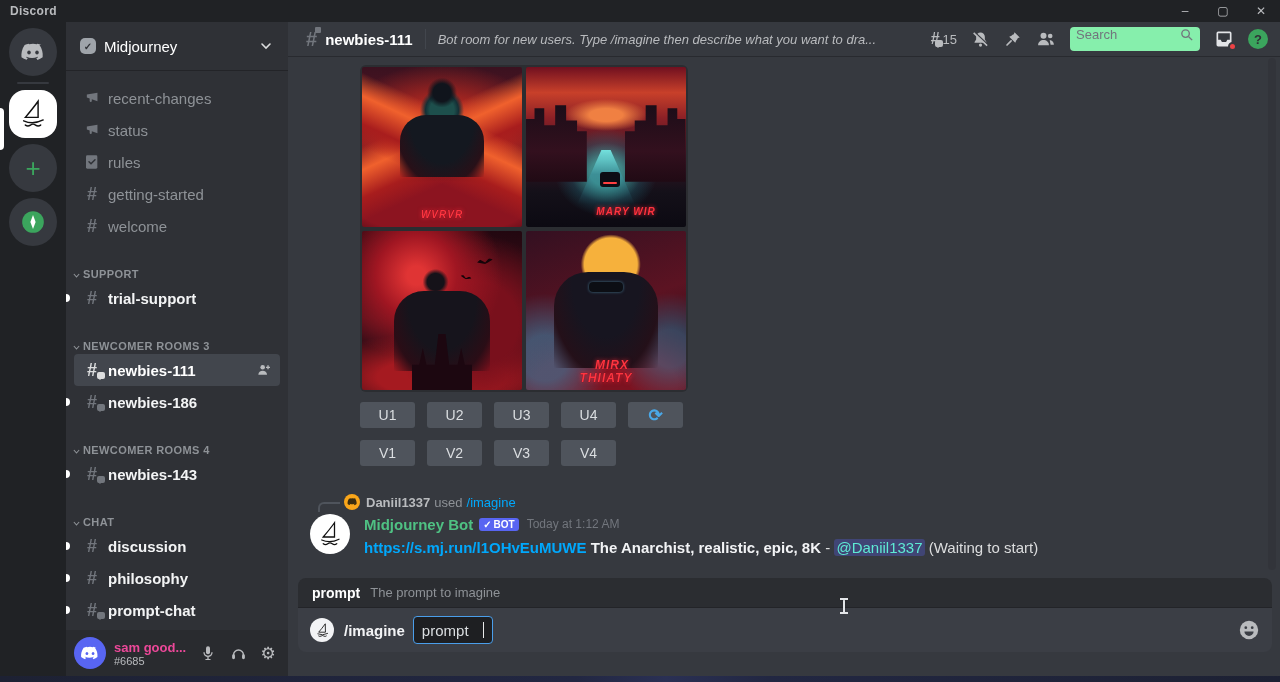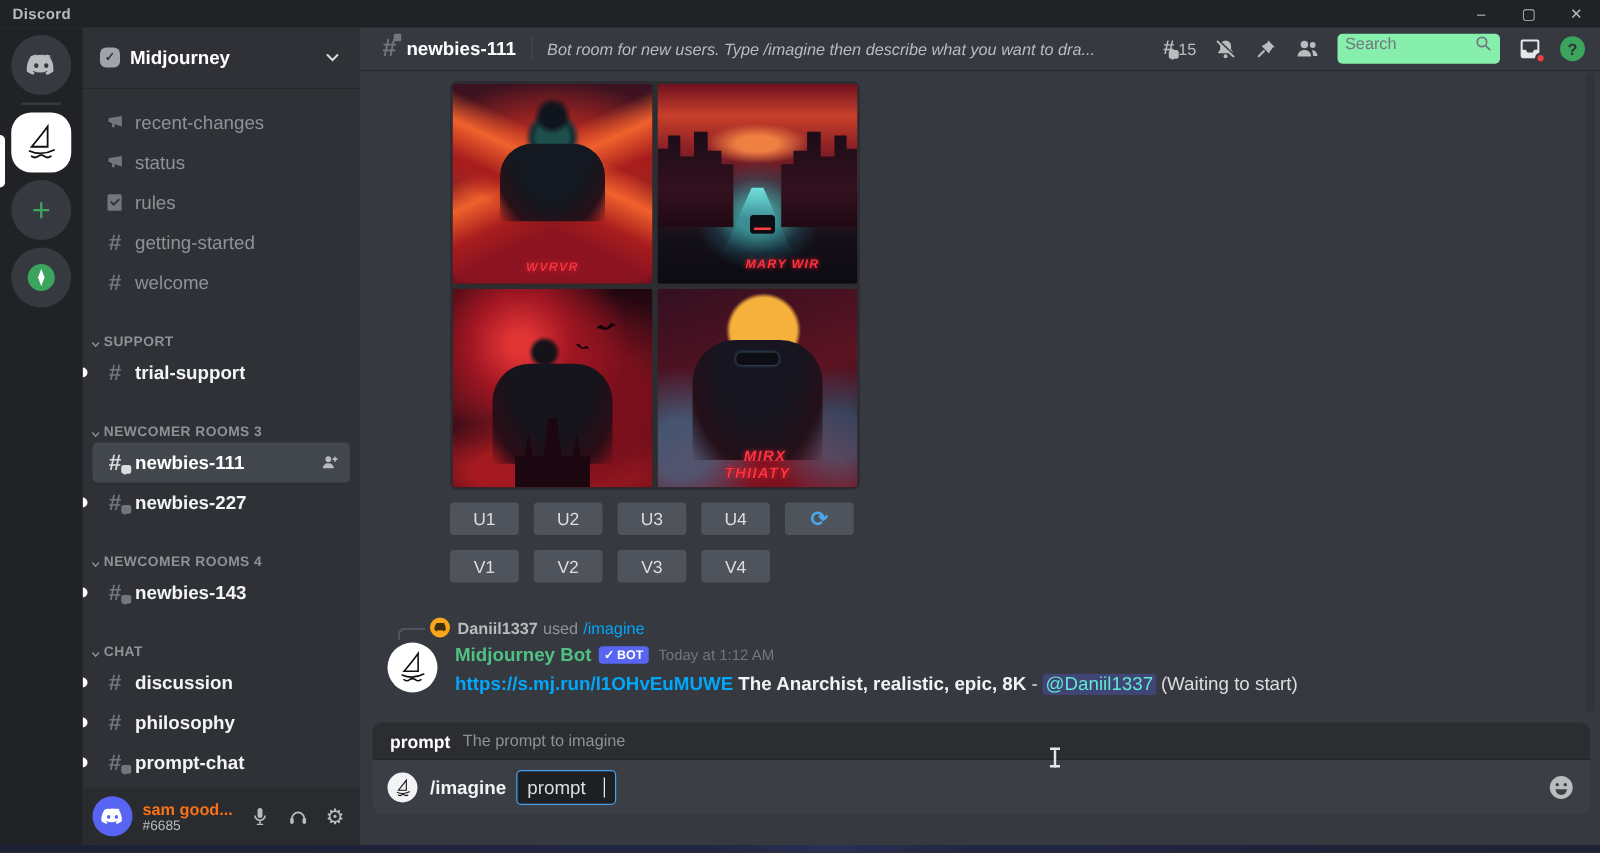--- a/index.html
+++ b/index.html
@@ -26,21 +26,21 @@
   .rail-sep { width:32px; height:2px; background:#36393f; margin:4px auto; border-radius:1px; }
   .rail-server { background:#ffffff; border-radius:16px; }
   .rail-pill { position:absolute; left:0; top:86px; width:4px; height:42px; background:#fff; border-radius:0 4px 4px 0; }
   .rail-plus { color:#3ba55d; font-size:26px; font-weight:400; line-height:1; }
 
   
   .sidebar { position:absolute; top:22px; left:66px; bottom:6px; width:222px; background:#2f3136; z-index:25; }
   .server-header { height:48px; display:flex; align-items:center; padding:0 14px; box-shadow:0 1px 0 rgba(0,0,0,.25); }
   .v-badge { width:16px; height:16px; border-radius:5px; background:#9fa4aa; color:#2f3136; font-size:10px; font-weight:bold;
     display:flex; align-items:center; justify-content:center; margin-right:8px; flex:0 0 auto; }
-  .server-name { color:#ffffff; font-size:15px; font-weight:bold; flex:1; }
+  .server-name { color:#ffffff; font-size:15px; font-weight:normal; flex:1; }
   .server-chev { color:#dcddde; }
 
   .chan-scroll { position:absolute; top:48px; left:0; right:0; bottom:46px; overflow:hidden; padding-top:12px; }
   .sec { height:24px; margin-top:16px; display:flex; align-items:flex-end; padding:0 8px 2px 6px; }
   .sec:first-child { margin-top:0; }
   .sec-label { color:#8e9297; font-size:11px; font-weight:bold; letter-spacing:.4px; }
   .sec-chev { color:#8e9297; margin-right:2px; display:flex; }
   .ch { position:relative; height:32px; margin:0 8px; border-radius:4px; display:flex; align-items:center; padding:0 8px; }
   .ch .ic { width:20px; height:20px; margin-right:6px; color:#72767d; display:flex; align-items:center; justify-content:center;
     font-size:18px; font-weight:bold; position:relative; flex:0 0 auto; }
@@ -52,21 +52,21 @@
   .ch-pill { position:absolute; left:-8px; top:12px; width:4px; height:8px; background:#fff; border-radius:0 4px 4px 0; }
   .thread-dot { position:absolute; right:-3px; bottom:1px; width:8px; height:7px; border-radius:2px; background:currentColor; }
   .thread-dot:after { content:""; position:absolute; left:1px; bottom:-3px; border:2px solid transparent; border-top-color:currentColor; }
   .ch-action { margin-left:auto; color:#b9bbbe; display:flex; }
 
   
   .user-panel { position:absolute; left:0; right:0; bottom:0; height:46px; background:#292b2f;
     display:flex; align-items:center; padding:0 8px; }
   .u-avatar { width:32px; height:32px; border-radius:50%; background:#5865f2; display:flex; align-items:center; justify-content:center; flex:0 0 auto; }
   .u-texts { margin-left:8px; flex:1; overflow:hidden; }
-  .u-name { color:#f97316; font-size:13px; font-weight:bold; white-space:nowrap; }
+  .u-name { color:#ec4899; font-size:13px; font-weight:bold; white-space:nowrap; }
   .u-tag { color:#b9bbbe; font-size:11px; }
   .u-icons { display:flex; gap:6px; }
   .u-icons .ubtn { width:24px; height:24px; display:flex; align-items:center; justify-content:center; color:#b9bbbe; }
 
   
   .main { position:absolute; top:22px; left:288px; right:0; bottom:6px; background:#36393f; }
   .topbar { position:absolute; top:0; left:0; right:0; height:34px; display:flex; align-items:center;
     padding:0 12px; box-shadow:0 1px 0 rgba(0,0,0,.25); z-index:10; }
   .tb-hash { color:#72767d; font-size:20px; font-weight:bold; position:relative; margin:0 8px 0 6px; line-height:1; }
   .tb-hash .lockdot { position:absolute; right:-4px; top:-2px; width:6px; height:6px; background:#72767d; border-radius:1px; }
@@ -337,21 +337,21 @@
               <path d="M18 5v6M15 8h6" stroke="currentColor" stroke-width="2" fill="none"></path>
             </svg>
         </span>
       </div>
       <div class="ch unread">
         <span class="ch-pill"></span>
         <span class="ic">
             <span>#</span>
             <span class="thread-dot"></span>
           </span>
-        <span class="ch-label">newbies-227</span>
+        <span class="ch-label">newbies-186</span>
       </div>
 
       <div class="sec">
         <span class="sec-chev">
             <svg width="9" height="9" viewBox="0 0 24 24" fill="none" stroke="#8e9297" stroke-width="3">
               <path d="M5 8l7 8 7-8"></path>
             </svg>
           </span>
         <span class="sec-label">NEWCOMER ROOMS 4</span>
       </div>

